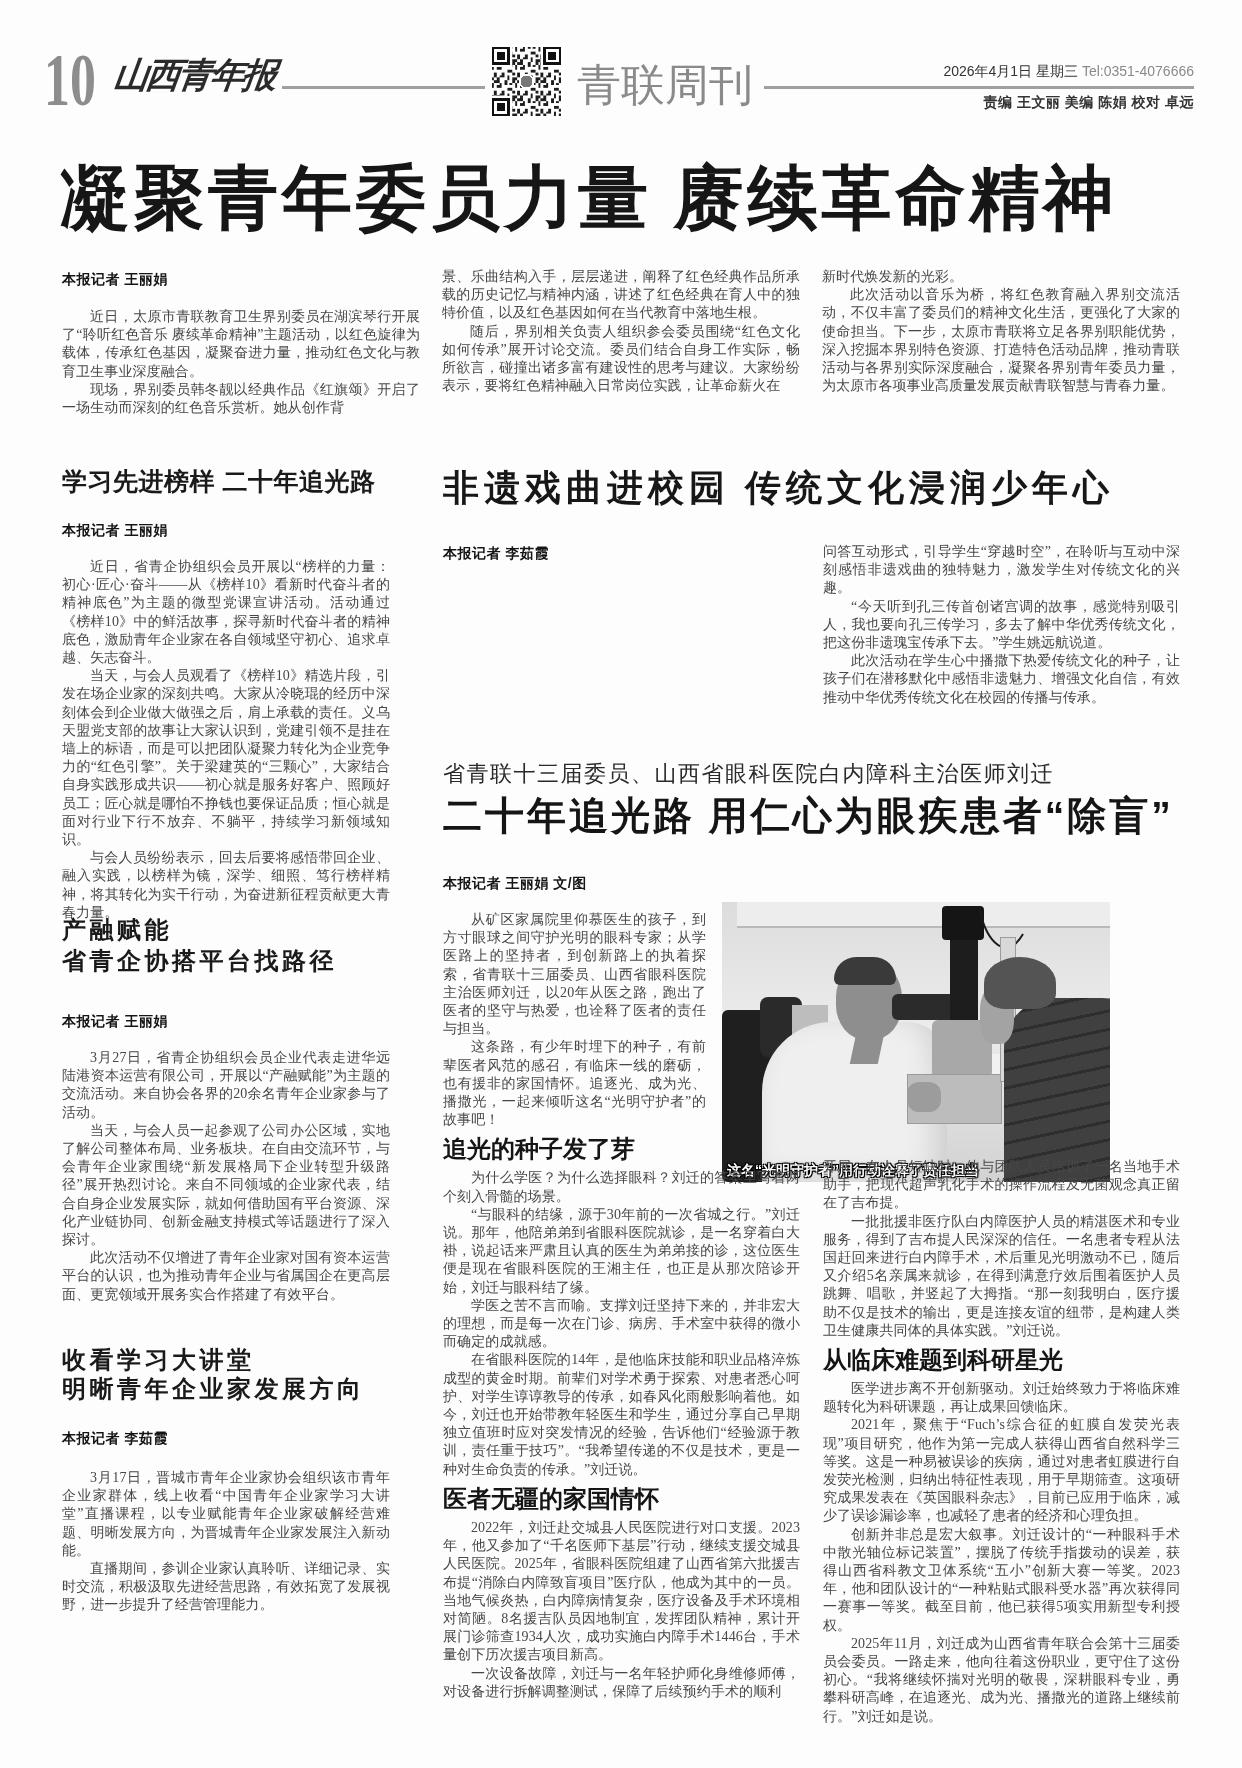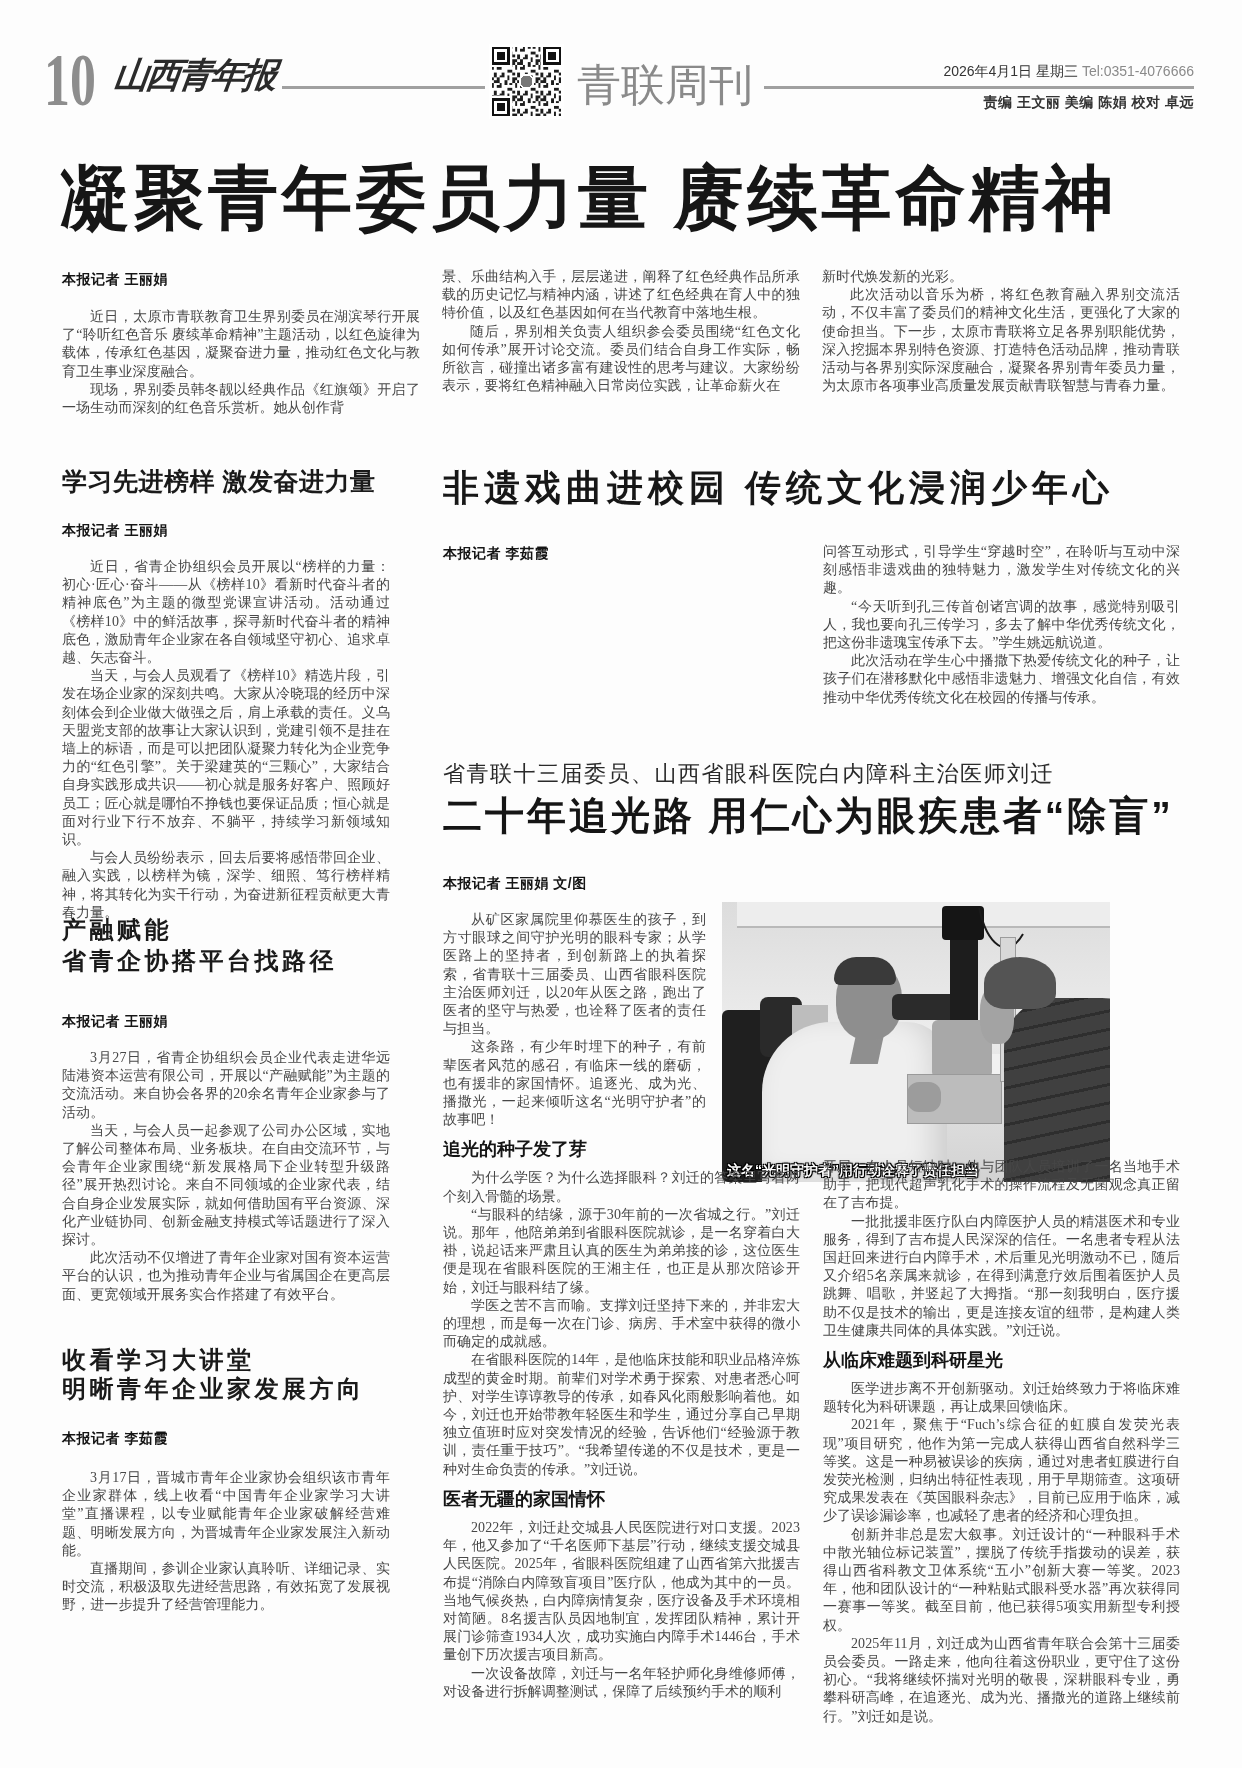--- a/index.html
+++ b/index.html
@@ -27,21 +27,21 @@
 .t-a{font-size:25px;line-height:30px;letter-spacing:.5px}
 .t-b{font-size:24px;line-height:31px;letter-spacing:3.5px}
 .t-c{font-size:24px;line-height:29px;letter-spacing:3.5px}
 .feature-title{left:443px;top:468px;font-size:36px;line-height:40px;font-weight:700;letter-spacing:5px;color:#171717;white-space:nowrap}
 .kicker{left:443px;top:761px;font-size:22px;line-height:26px;letter-spacing:1.5px;color:#2a2a2a;white-space:nowrap}
 .profile-title{left:443px;top:793px;font-size:39px;line-height:46px;font-weight:700;letter-spacing:3px;color:#151515;white-space:nowrap}
 
 
 .col p{font-family:"Liberation Serif","DejaVu Serif",serif;font-size:14px;line-height:18.2px;text-align:justify;text-indent:2em;color:#474747;letter-spacing:.1px}
 .col p.cont{text-indent:0}
-.col .subhead{font-family:Liberation Sans, sans-serif;font-weight:700;font-size:18px;line-height:40px;color:#151515;letter-spacing:0}
+.col .subhead{font-family:Liberation Sans, sans-serif;font-weight:700;font-size:24px;line-height:40px;color:#151515;letter-spacing:0}
 .photo-spacer{float:right;width:94px;height:252px}
 
 
 .photo{left:722px;top:902px;width:388px;height:280px;overflow:hidden;background:linear-gradient(180deg,#dcdcdc 0%,#ececec 45%,#d2d2d2 100%)}
 .ph{position:absolute}
 .caption{position:absolute;left:5px;bottom:3px;font-family:"Liberation Sans","DejaVu Sans",sans-serif;font-weight:700;font-size:14px;line-height:18px;color:#fff;white-space:nowrap;
   text-shadow:1px 1px 0 #000,-1px -1px 0 #000,1px -1px 0 #000,-1px 1px 0 #000,0 0 3px #000}
 </style>
 </head>
 <body>
@@ -107,21 +107,21 @@
   <div class="abs col" style="left:442px;top:268px;width:358px">
     <p class="cont">景、乐曲结构入手，层层递进，阐释了红色经典作品所承载的历史记忆与精神内涵，讲述了红色经典在育人中的独特价值，以及红色基因如何在当代教育中落地生根。</p>
     <p>随后，界别相关负责人组织参会委员围绕“红色文化如何传承”展开讨论交流。委员们结合自身工作实际，畅所欲言，碰撞出诸多富有建设性的思考与建议。大家纷纷表示，要将红色精神融入日常岗位实践，让革命薪火在</p>
   </div>
   <div class="abs col" style="left:822px;top:268px;width:358px">
     <p class="cont">新时代焕发新的光彩。</p>
     <p>此次活动以音乐为桥，将红色教育融入界别交流活动，不仅丰富了委员们的精神文化生活，更强化了大家的使命担当。下一步，太原市青联将立足各界别职能优势，深入挖掘本界别特色资源、打造特色活动品牌，推动青联活动与各界别实际深度融合，凝聚各界别青年委员力量，为太原市各项事业高质量发展贡献青联智慧与青春力量。</p>
   </div>
 
   <div class="abs side-title t-a" style="left:62px;top:466px">
-    <div>学习先进榜样 激发奋进力量</div>
+    <div>学习先进榜样 二十年追光路</div>
   </div>
   <div class="abs byline" style="left:62px;top:521px">本报记者 王丽娟</div>
   <div class="abs col" style="left:62px;top:558px;width:328px">
     <p>近日，省青企协组织会员开展以“榜样的力量：初心·匠心·奋斗——从《榜样10》看新时代奋斗者的精神底色”为主题的微型党课宣讲活动。活动通过《榜样10》中的鲜活故事，探寻新时代奋斗者的精神底色，激励青年企业家在各自领域坚守初心、追求卓越、矢志奋斗。</p>
     <p>当天，与会人员观看了《榜样10》精选片段，引发在场企业家的深刻共鸣。大家从冷晓琨的经历中深刻体会到企业做大做强之后，肩上承载的责任。义乌天盟党支部的故事让大家认识到，党建引领不是挂在墙上的标语，而是可以把团队凝聚力转化为企业竞争力的“红色引擎”。关于梁建英的“三颗心”，大家结合自身实践形成共识——初心就是服务好客户、照顾好员工；匠心就是哪怕不挣钱也要保证品质；恒心就是面对行业下行不放弃、不躺平，持续学习新领域知识。</p>
     <p>与会人员纷纷表示，回去后要将感悟带回企业、融入实践，以榜样为镜，深学、细照、笃行榜样精神，将其转化为实干行动，为奋进新征程贡献更大青春力量。</p>
   </div>
 
   <div class="abs side-title t-b" style="left:62px;top:914px">
     <div>产融赋能</div>

